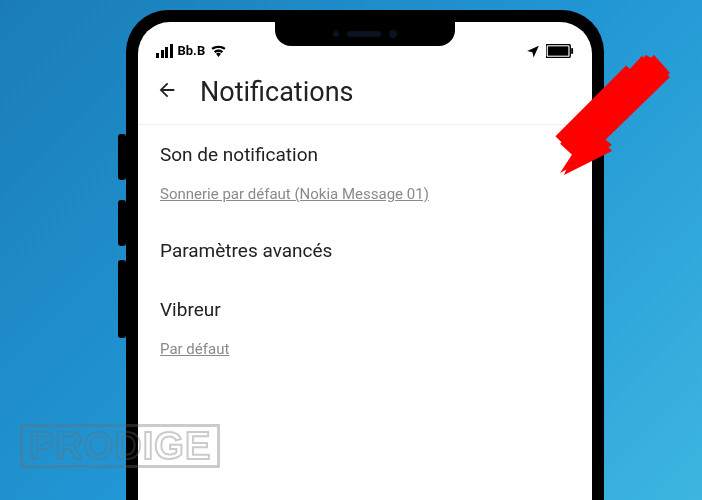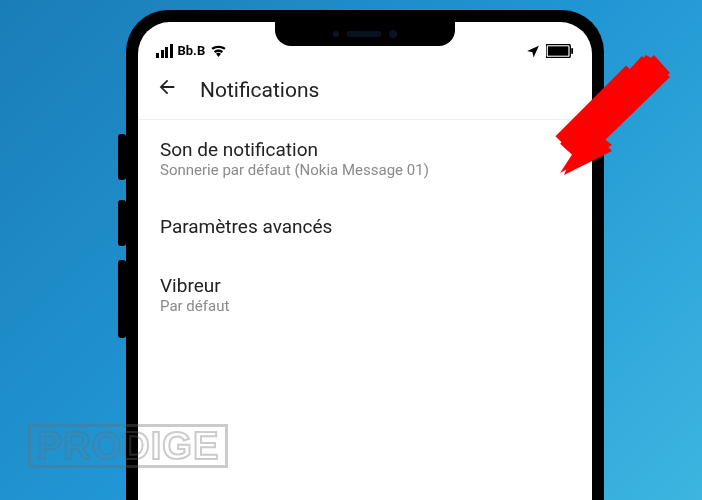--- a/index.html
+++ b/index.html
@@ -71,36 +71,36 @@
 .signal-bars span:nth-child(3){height:11px}
 .signal-bars span:nth-child(4){height:14px}
 .header {
   display: flex;
   align-items: center;
   padding: 14px 18px 16px 18px;
   gap: 22px;
   border-bottom: 1px solid #eee;
 }
 .back-arrow { font-size: 22px; color: #222; cursor: pointer; }
-.header-title { font-size: 21px; color: #222; font-weight: 400; }
+.header-title { font-size: 27px; color: #222; font-weight: 400; }
 .section-label {
   padding: 22px 22px 6px 22px;
   font-size: 17px;
   color: #8a8a8a;
 }
 .setting-row {
   padding: 18px 22px;
   display: flex;
   align-items: center;
   justify-content: space-between;
   cursor: pointer;
 }
 .setting-text { flex: 1; }
 .setting-title { font-size: 19px; color: #222; }
-.setting-sub { font-size: 15px; color: #8a8a8a; margin-top: 0; }
+.setting-sub { font-size: 15px; color: #8a8a8a; margin-top: 19px; text-decoration: underline; }
 .toggle {
   width: 48px;
   height: 26px;
   border: 2px solid #999;
   border-radius: 20px;
   background: #eee;
   position: relative;
   cursor: pointer;
 }
 .toggle-knob {
@@ -113,21 +113,21 @@
   border-radius: 50%;
 }
 .red-arrow {
   position: absolute;
   right: 30px;
   top: 55px;
   pointer-events: none;
 }
 .watermark {
   position: absolute;
-  left: 28px;
+  left: 20px;
   bottom: 32px;
   opacity: 0.35;
   font-family: Arial, sans-serif;
   color: #6d6d6d;
 }
 .wm-top {
   font-size: 38px;
   font-weight: 900;
   letter-spacing: 1px;
   -webkit-text-stroke: 2px #6d6d6d;

